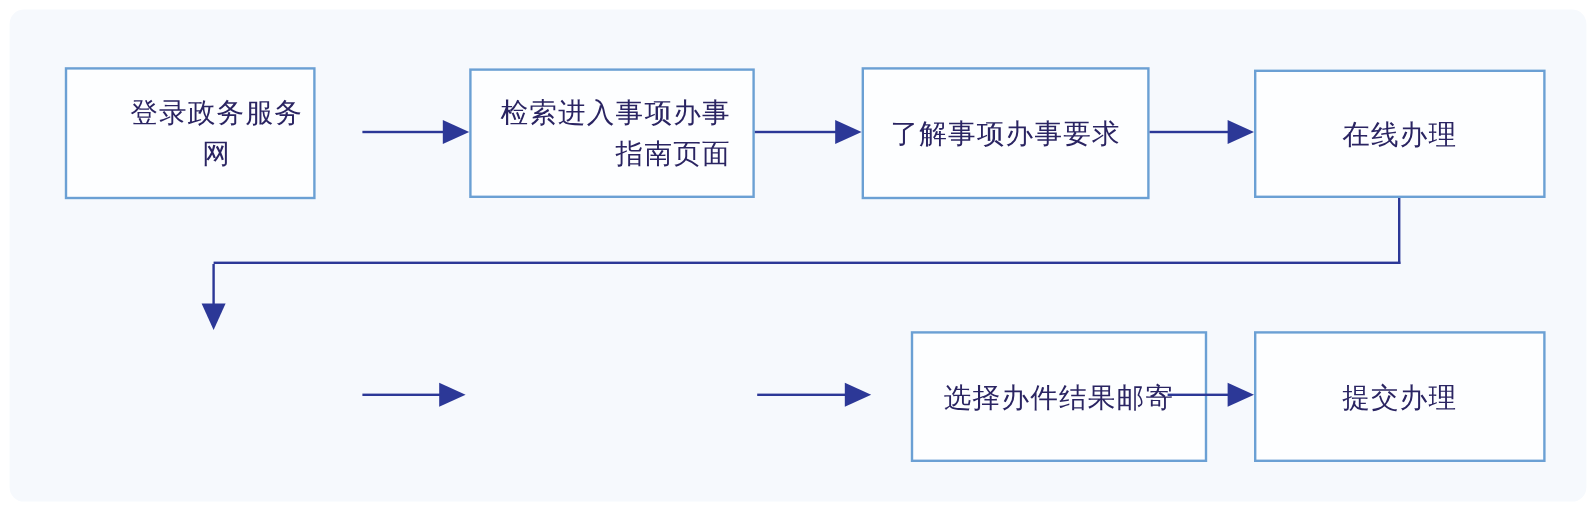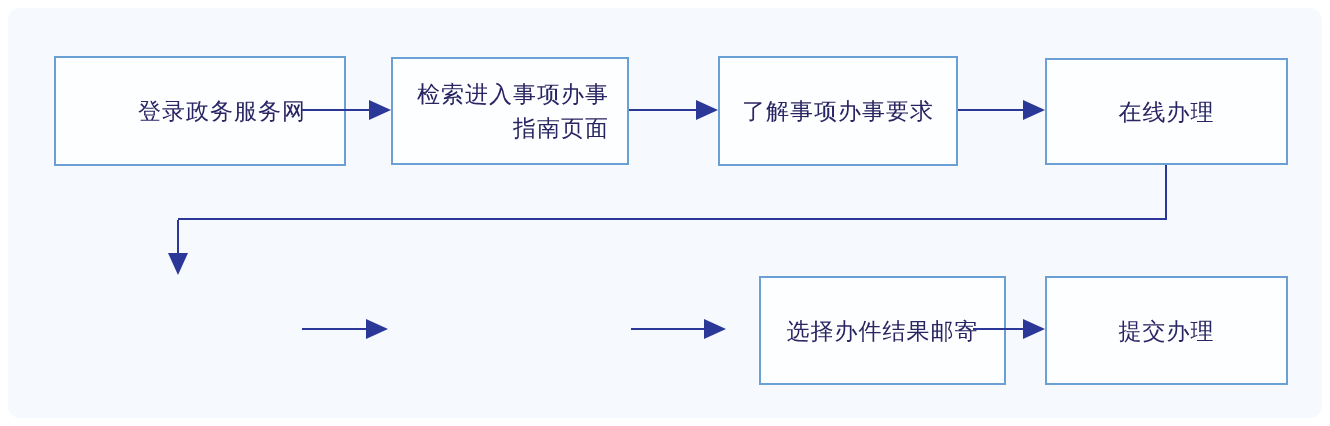--- a/index.html
+++ b/index.html
@@ -31,21 +31,21 @@
     border: 2px solid var(--node-border);
     display: flex; align-items: center; justify-content: center;
     text-align: center;
     color: var(--text);
     font-size: 23px;
     line-height: 34px;
     letter-spacing: 1px;
     font-weight: 500;
   }
   .node .lbl { display: inline-block; max-width: 198px; }
-  .n1 { left: 46px;   top: 48px;  width: 292px; height: 110px; padding-left: 44px; }
+  .n1 { left: 46px;   top: 48px;  width: 209px; height: 110px; padding-left: 44px; }
   .n2 { left: 383px;  top: 49px;  width: 238px; height: 108px; text-align: right; }
   .n3 { left: 710px;  top: 48px;  width: 240px; height: 110px; }
   .n4 { left: 1037px; top: 50px;  width: 243px; height: 107px; }
   .n5 { left: 46px;   top: 267px; width: 248px; height: 110px; }
   .n6 { left: 380px;  top: 268px; width: 243px; height: 105px; }
   .n7 { left: 718px;  top: 268px; width: 247px; height: 109px; margin-left: 33px; }
   .n8 { left: 1037px; top: 268px; width: 243px; height: 109px; }
 
   .hline, .vline { position: absolute; background: var(--arrow); }
   .hline { height: 2px; }

